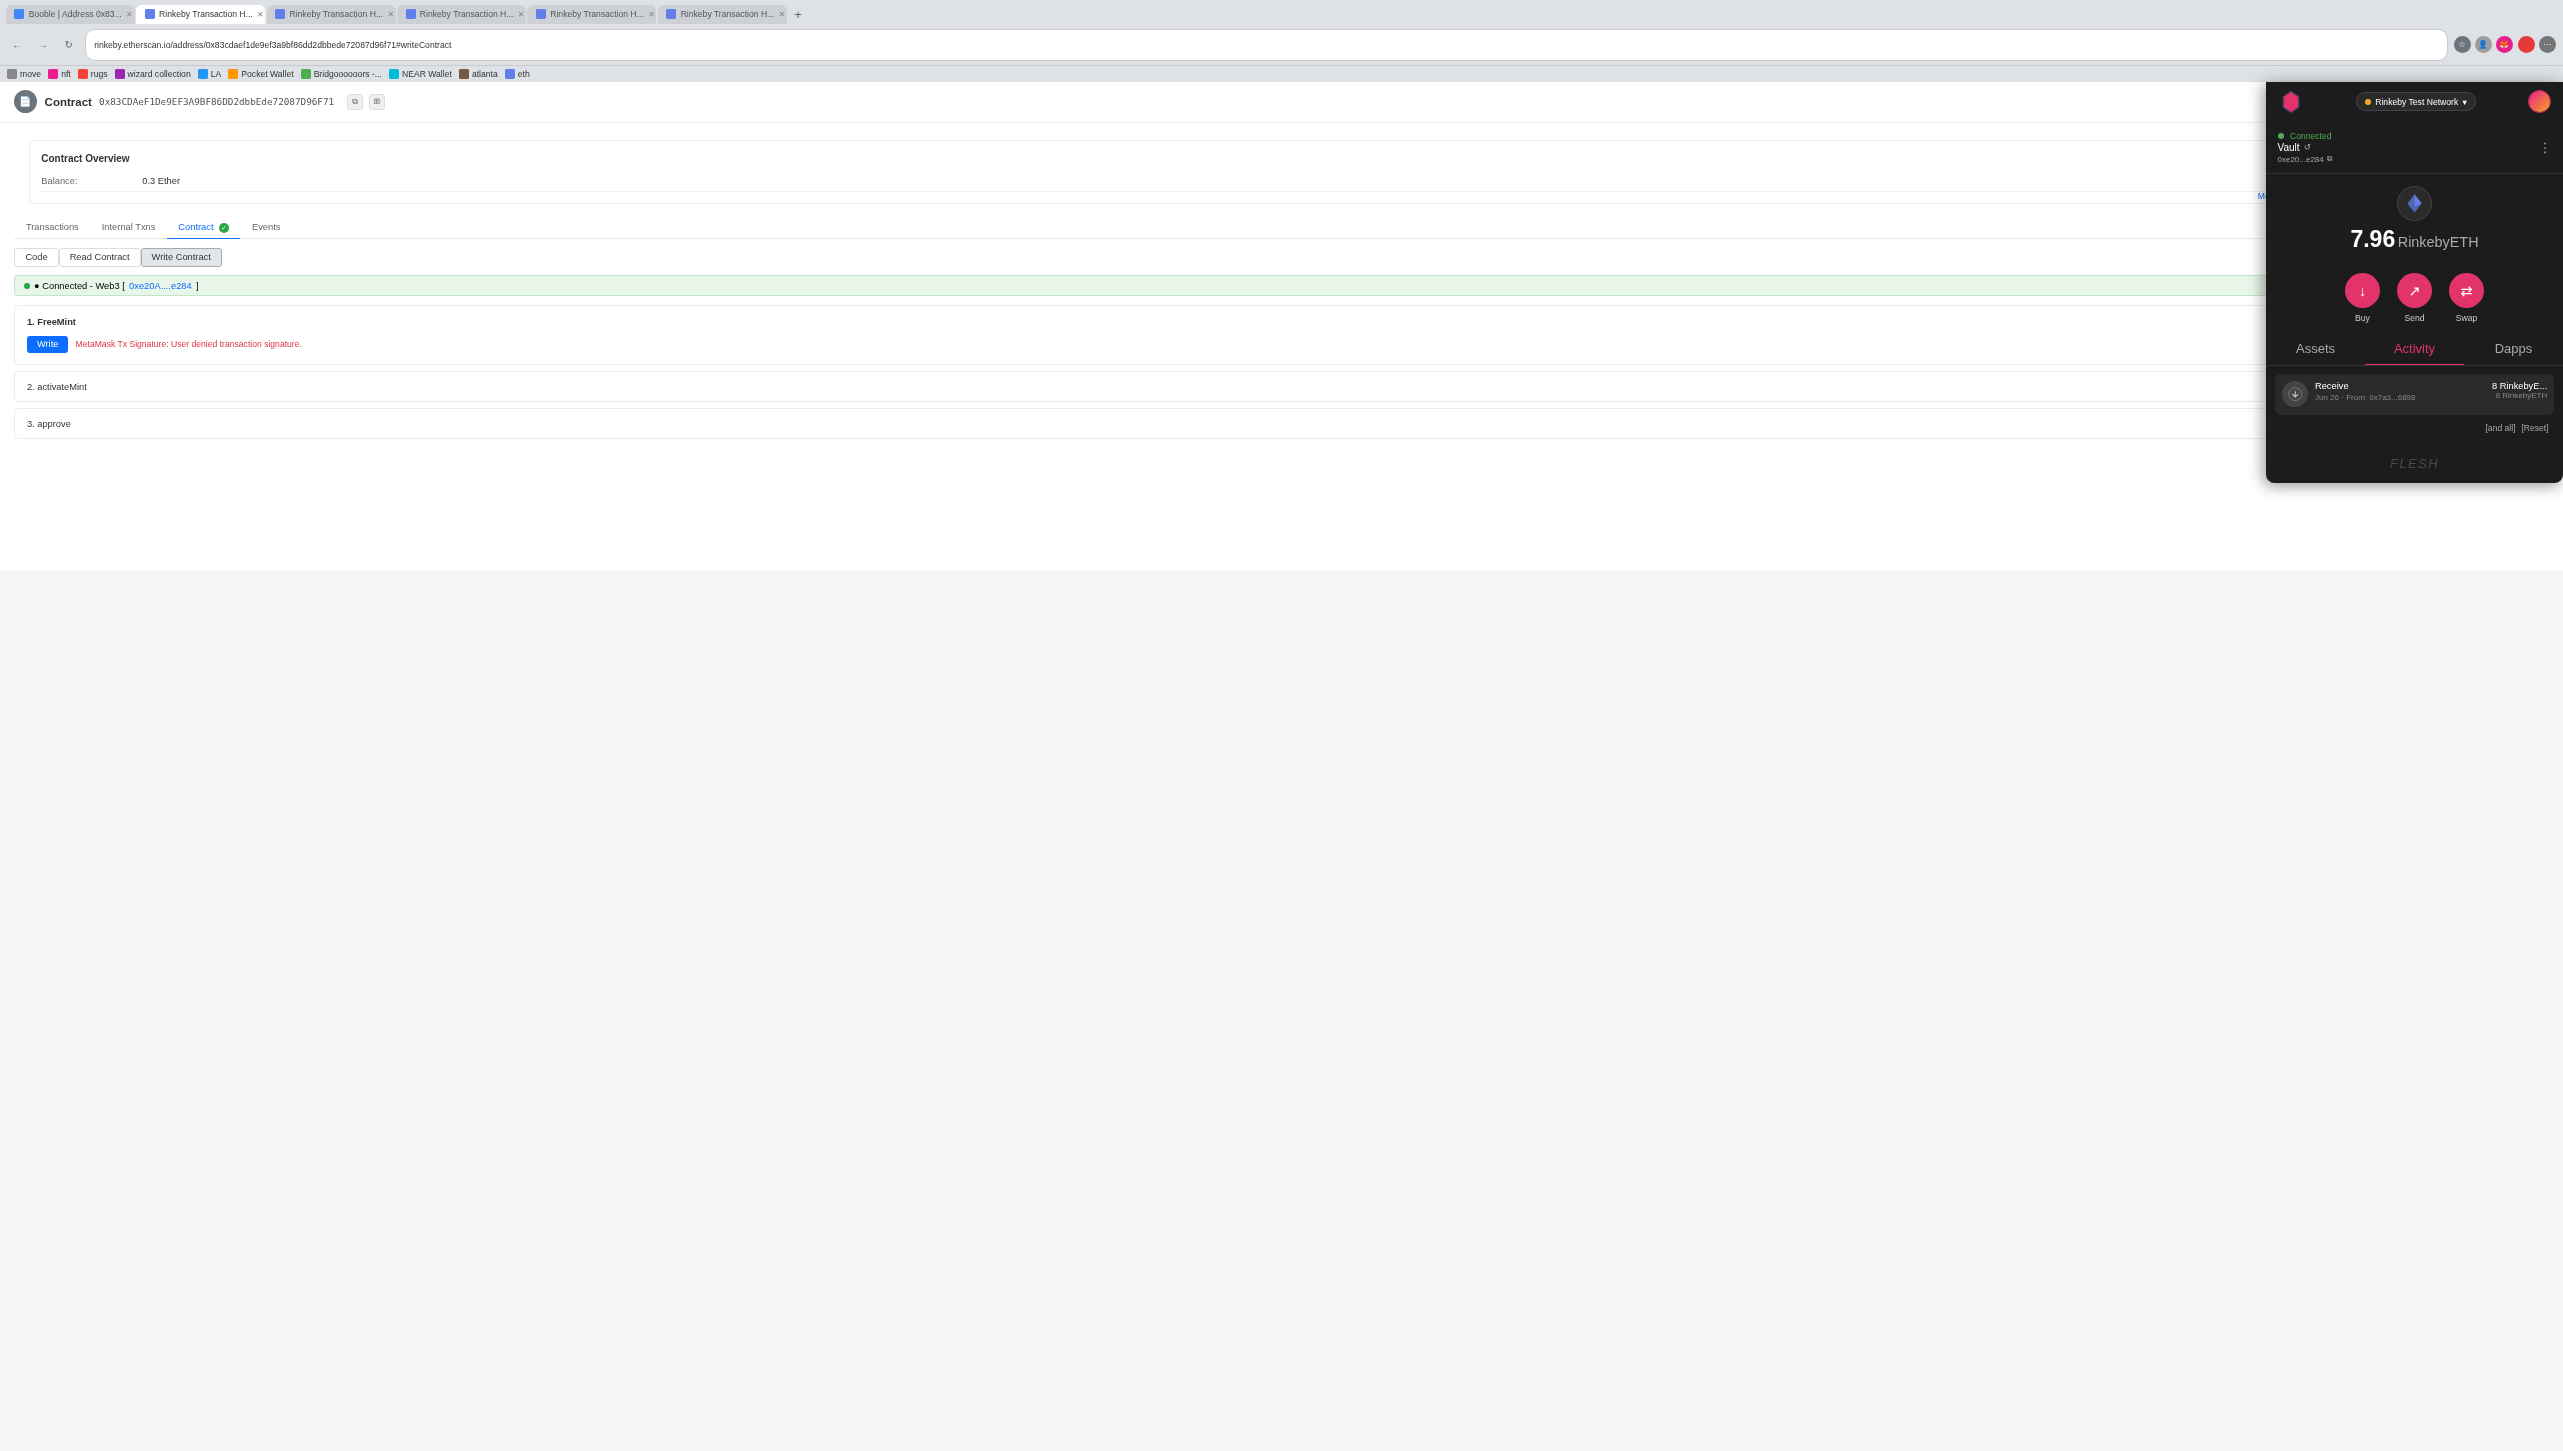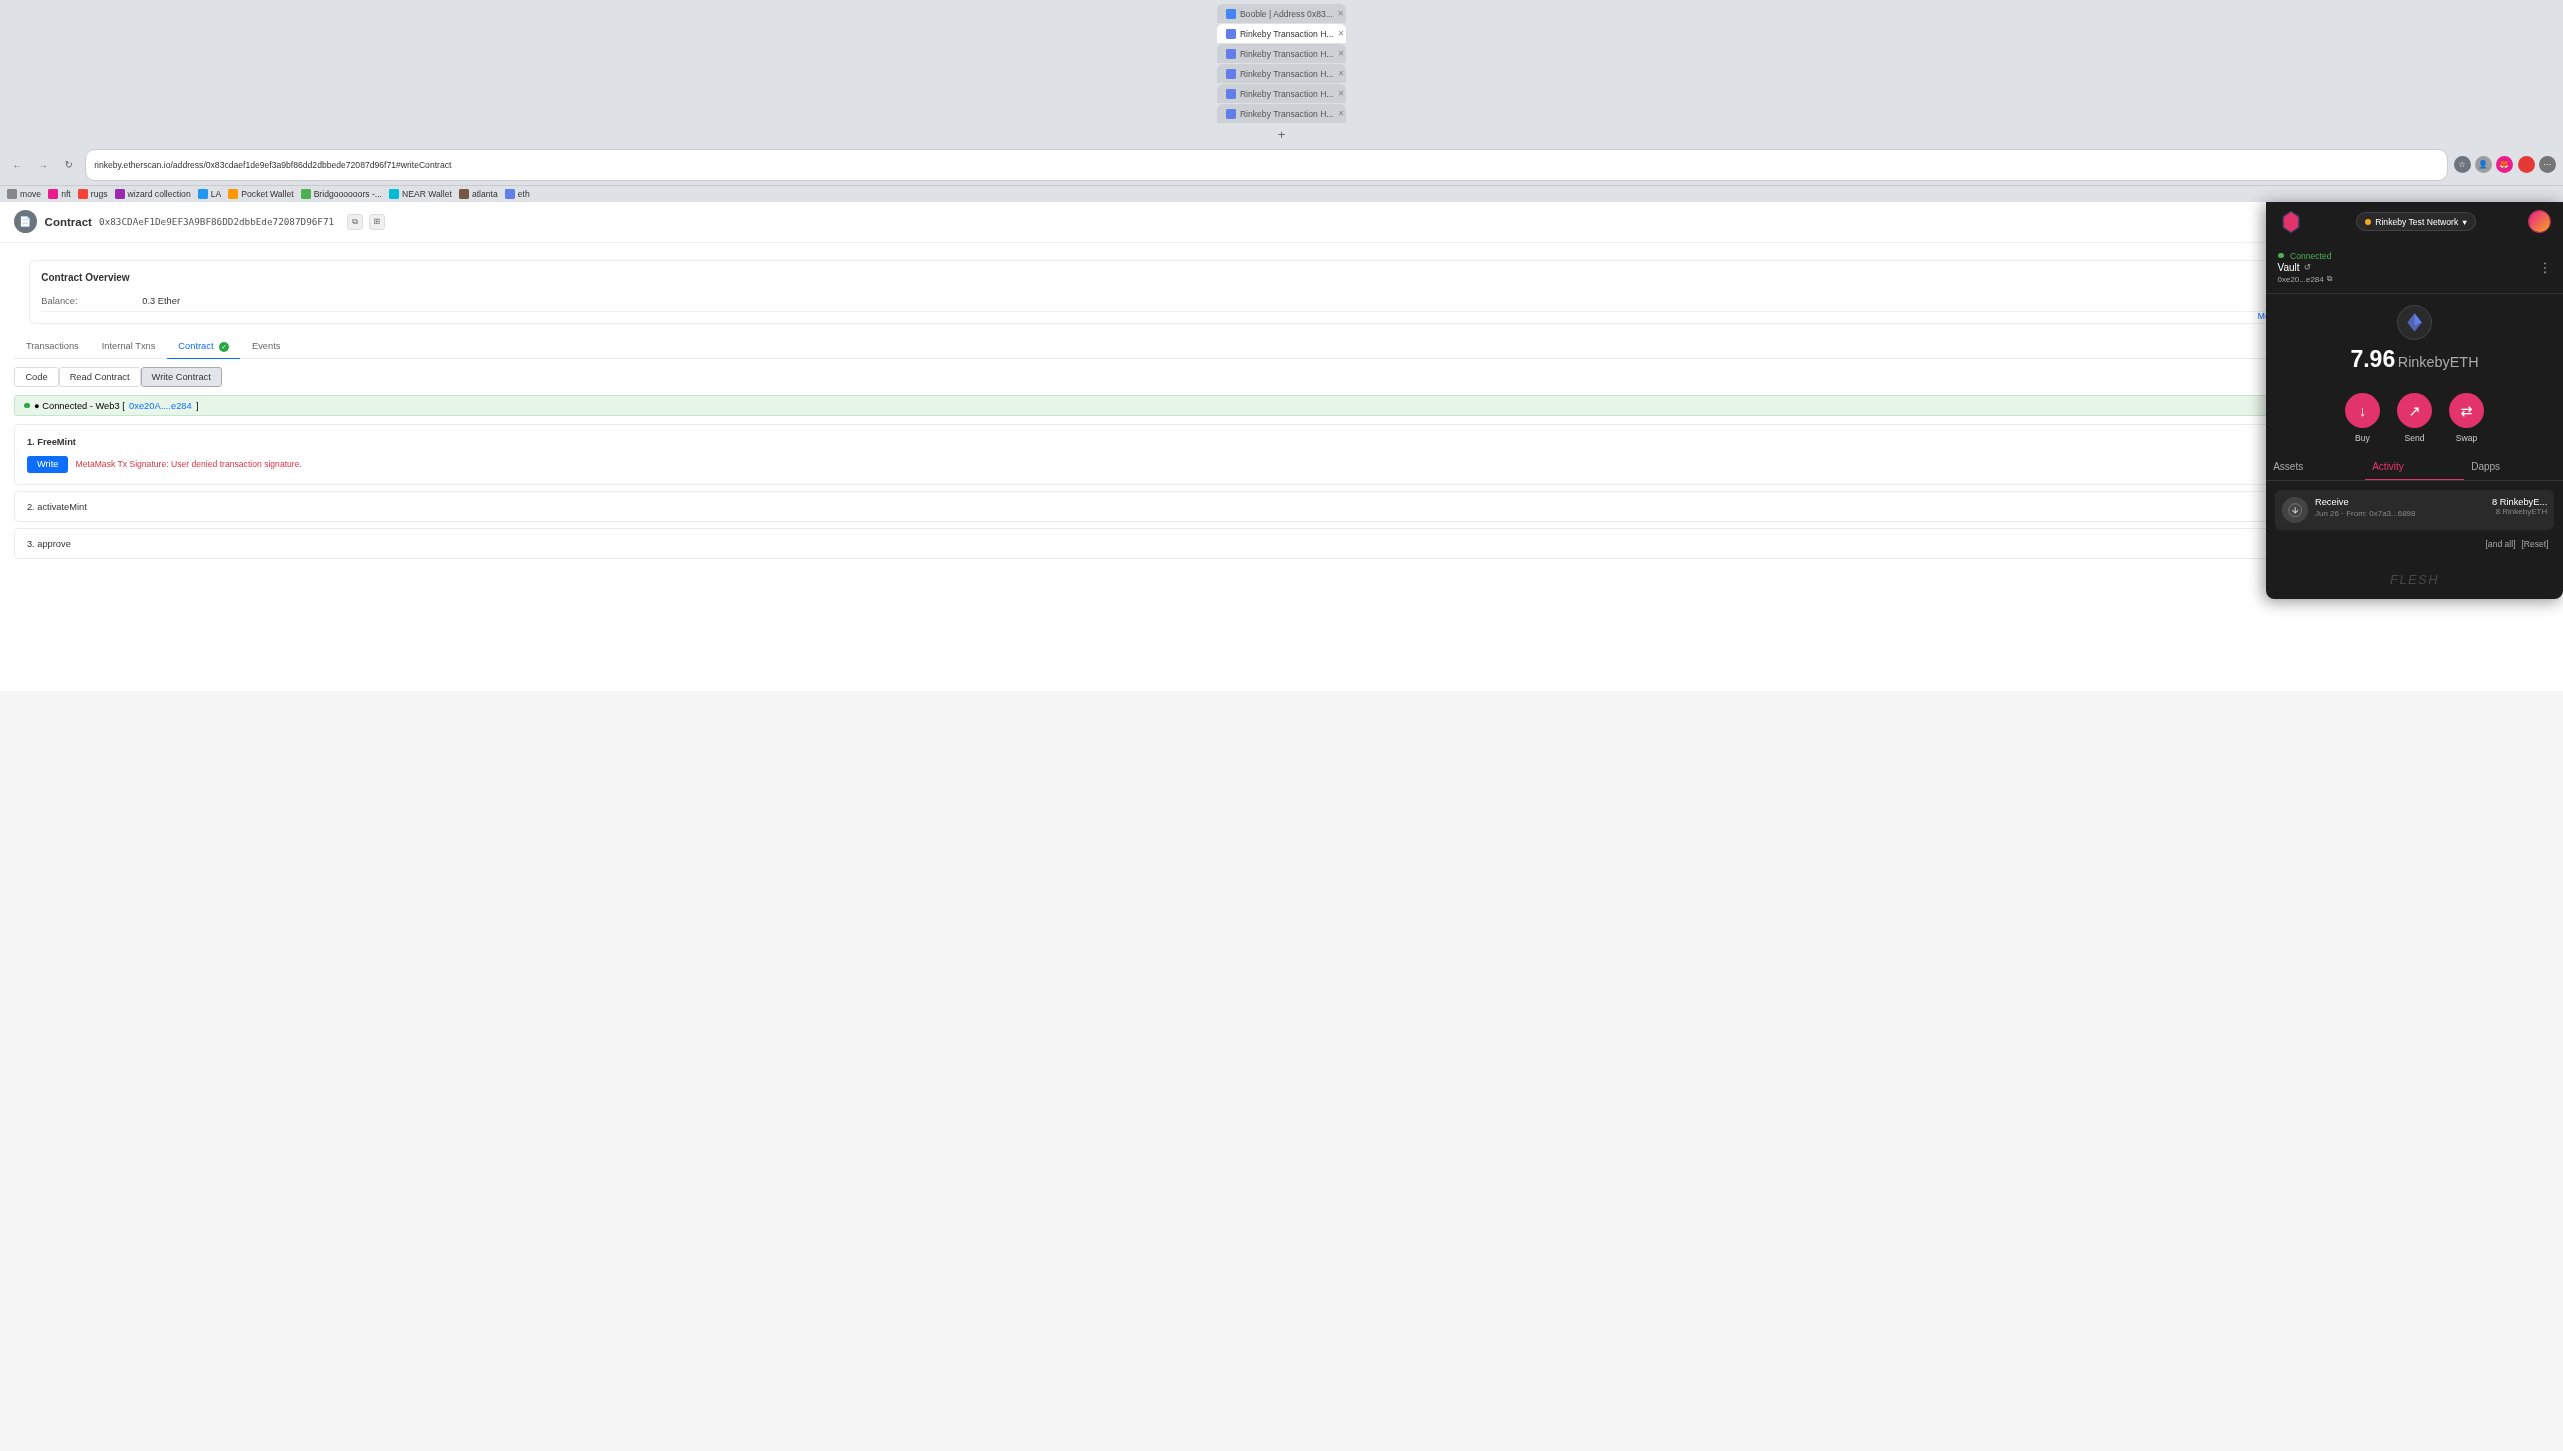--- a/index.html
+++ b/index.html
@@ -1,20 +1,20 @@
 <!DOCTYPE html>
 <html style="font-size:11.5px"><head>
   <meta charset="utf-8">
   <style>
     * { box-sizing: border-box; margin: 0; padding: 0; }
     body { font-family: -apple-system, BlinkMacSystemFont, 'Segoe UI', sans-serif; background: #f5f5f5; font-size: 9.3px; }
 
     
     .browser-chrome { background: #dee1e6; width: 100%; }
-    .tab-bar { display: flex; align-items: center; padding: 4.3px 5.8px 0; gap: 1.4px; background: #dee1e6; flex-direction: column; }
+    .tab-bar { display: flex; align-items: center; padding: 4.3px 5.8px 0; gap: 1.4px; background: #dee1e6; }
     .tab { display: flex; align-items: center; gap: 4.3px; padding: 4.3px 8.6px; background: #fff; border-radius: 5.8px 5.8px 0 0; font-size: 8.6px; color: #333; max-width: 129px; white-space: nowrap; overflow: hidden; text-overflow: ellipsis; }
     .tab.inactive { background: #cdd0d5; color: #555; }
     .tab-close { color: #888; cursor: pointer; font-size: 8px; }
     .tab-favicon { width: 10px; height: 10px; background: #4a90e2; border-radius: 1.4px; flex-shrink: 0; }
     .new-tab-btn { width: 20px; height: 20px; display: flex; align-items: center; justify-content: center; color: #666; font-size: 13px; cursor: pointer; }
 
     .nav-bar { display: flex; align-items: center; padding: 4.3px 7.2px; gap: 5.8px; background: #dee1e6; }
     .nav-btn { width: 20px; height: 20px; display: flex; align-items: center; justify-content: center; color: #666; font-size: 10px; cursor: pointer; background: none; border: none; }
     .address-bar { flex: 1; height: 32px; background: #fff; border-radius: 10px; border: 0.7px solid #ccc; padding: 0 8.6px; font-size: 8.6px; color: #333; display: flex; align-items: center; }
     .nav-icons { display: flex; gap: 4.3px; align-items: center; }
@@ -96,21 +96,21 @@
     .mm-token-icon { width: 35px; height: 35px; border-radius: 50%; background: #2a2a2a; border: 1.4px solid #444; margin: 0 auto 5.8px; display: flex; align-items: center; justify-content: center; overflow: hidden; }
     .mm-balance-text { font-size: 23px; font-weight: 700; color: #fff; }
     .mm-balance-currency { font-size: 14.4px; color: #aaa; }
 
     .mm-actions { display: flex; justify-content: center; gap: 17px; padding: 8.6px 11.5px 11.5px; }
     .mm-action-btn { display: flex; flex-direction: column; align-items: center; gap: 4.3px; cursor: pointer; }
     .mm-action-circle { width: 35px; height: 35px; border-radius: 50%; background: #e2336b; display: flex; align-items: center; justify-content: center; color: #fff; font-size: 14.4px; }
     .mm-action-label { font-size: 8.6px; color: #ccc; }
 
     .mm-tabs { display: flex; border-bottom: 0.7px solid #333; }
-    .mm-tab { flex: 1; text-align: left; padding: 7.2px; font-size: 10px; color: #aaa; cursor: pointer; }
+    .mm-tab { flex: 1; text-align: center; padding: 7.2px; font-size: 13px; color: #aaa; cursor: pointer; }
     .mm-tab.active { color: #e2336b; border-bottom: 1.4px solid #e2336b; }
 
     .mm-activity { padding: 8.6px; }
     .mm-activity-item { display: flex; align-items: flex-start; gap: 7.2px; padding: 7.2px; background: #2a2a2a; border-radius: 5.8px; margin-bottom: 5.8px; }
     .mm-activity-icon { width: 26px; height: 26px; border-radius: 50%; background: #444; display: flex; align-items: center; justify-content: center; color: #ccc; font-size: 11.5px; flex-shrink: 0; }
     .mm-activity-info { flex: 1; }
     .mm-activity-title { font-size: 9.3px; color: #fff; font-weight: 500; }
     .mm-activity-sub { font-size: 8px; color: #888; margin-top: 1.4px; }
     .mm-activity-amount { text-align: right; }
     .mm-activity-val { font-size: 9.3px; color: #fff; font-weight: 500; }

